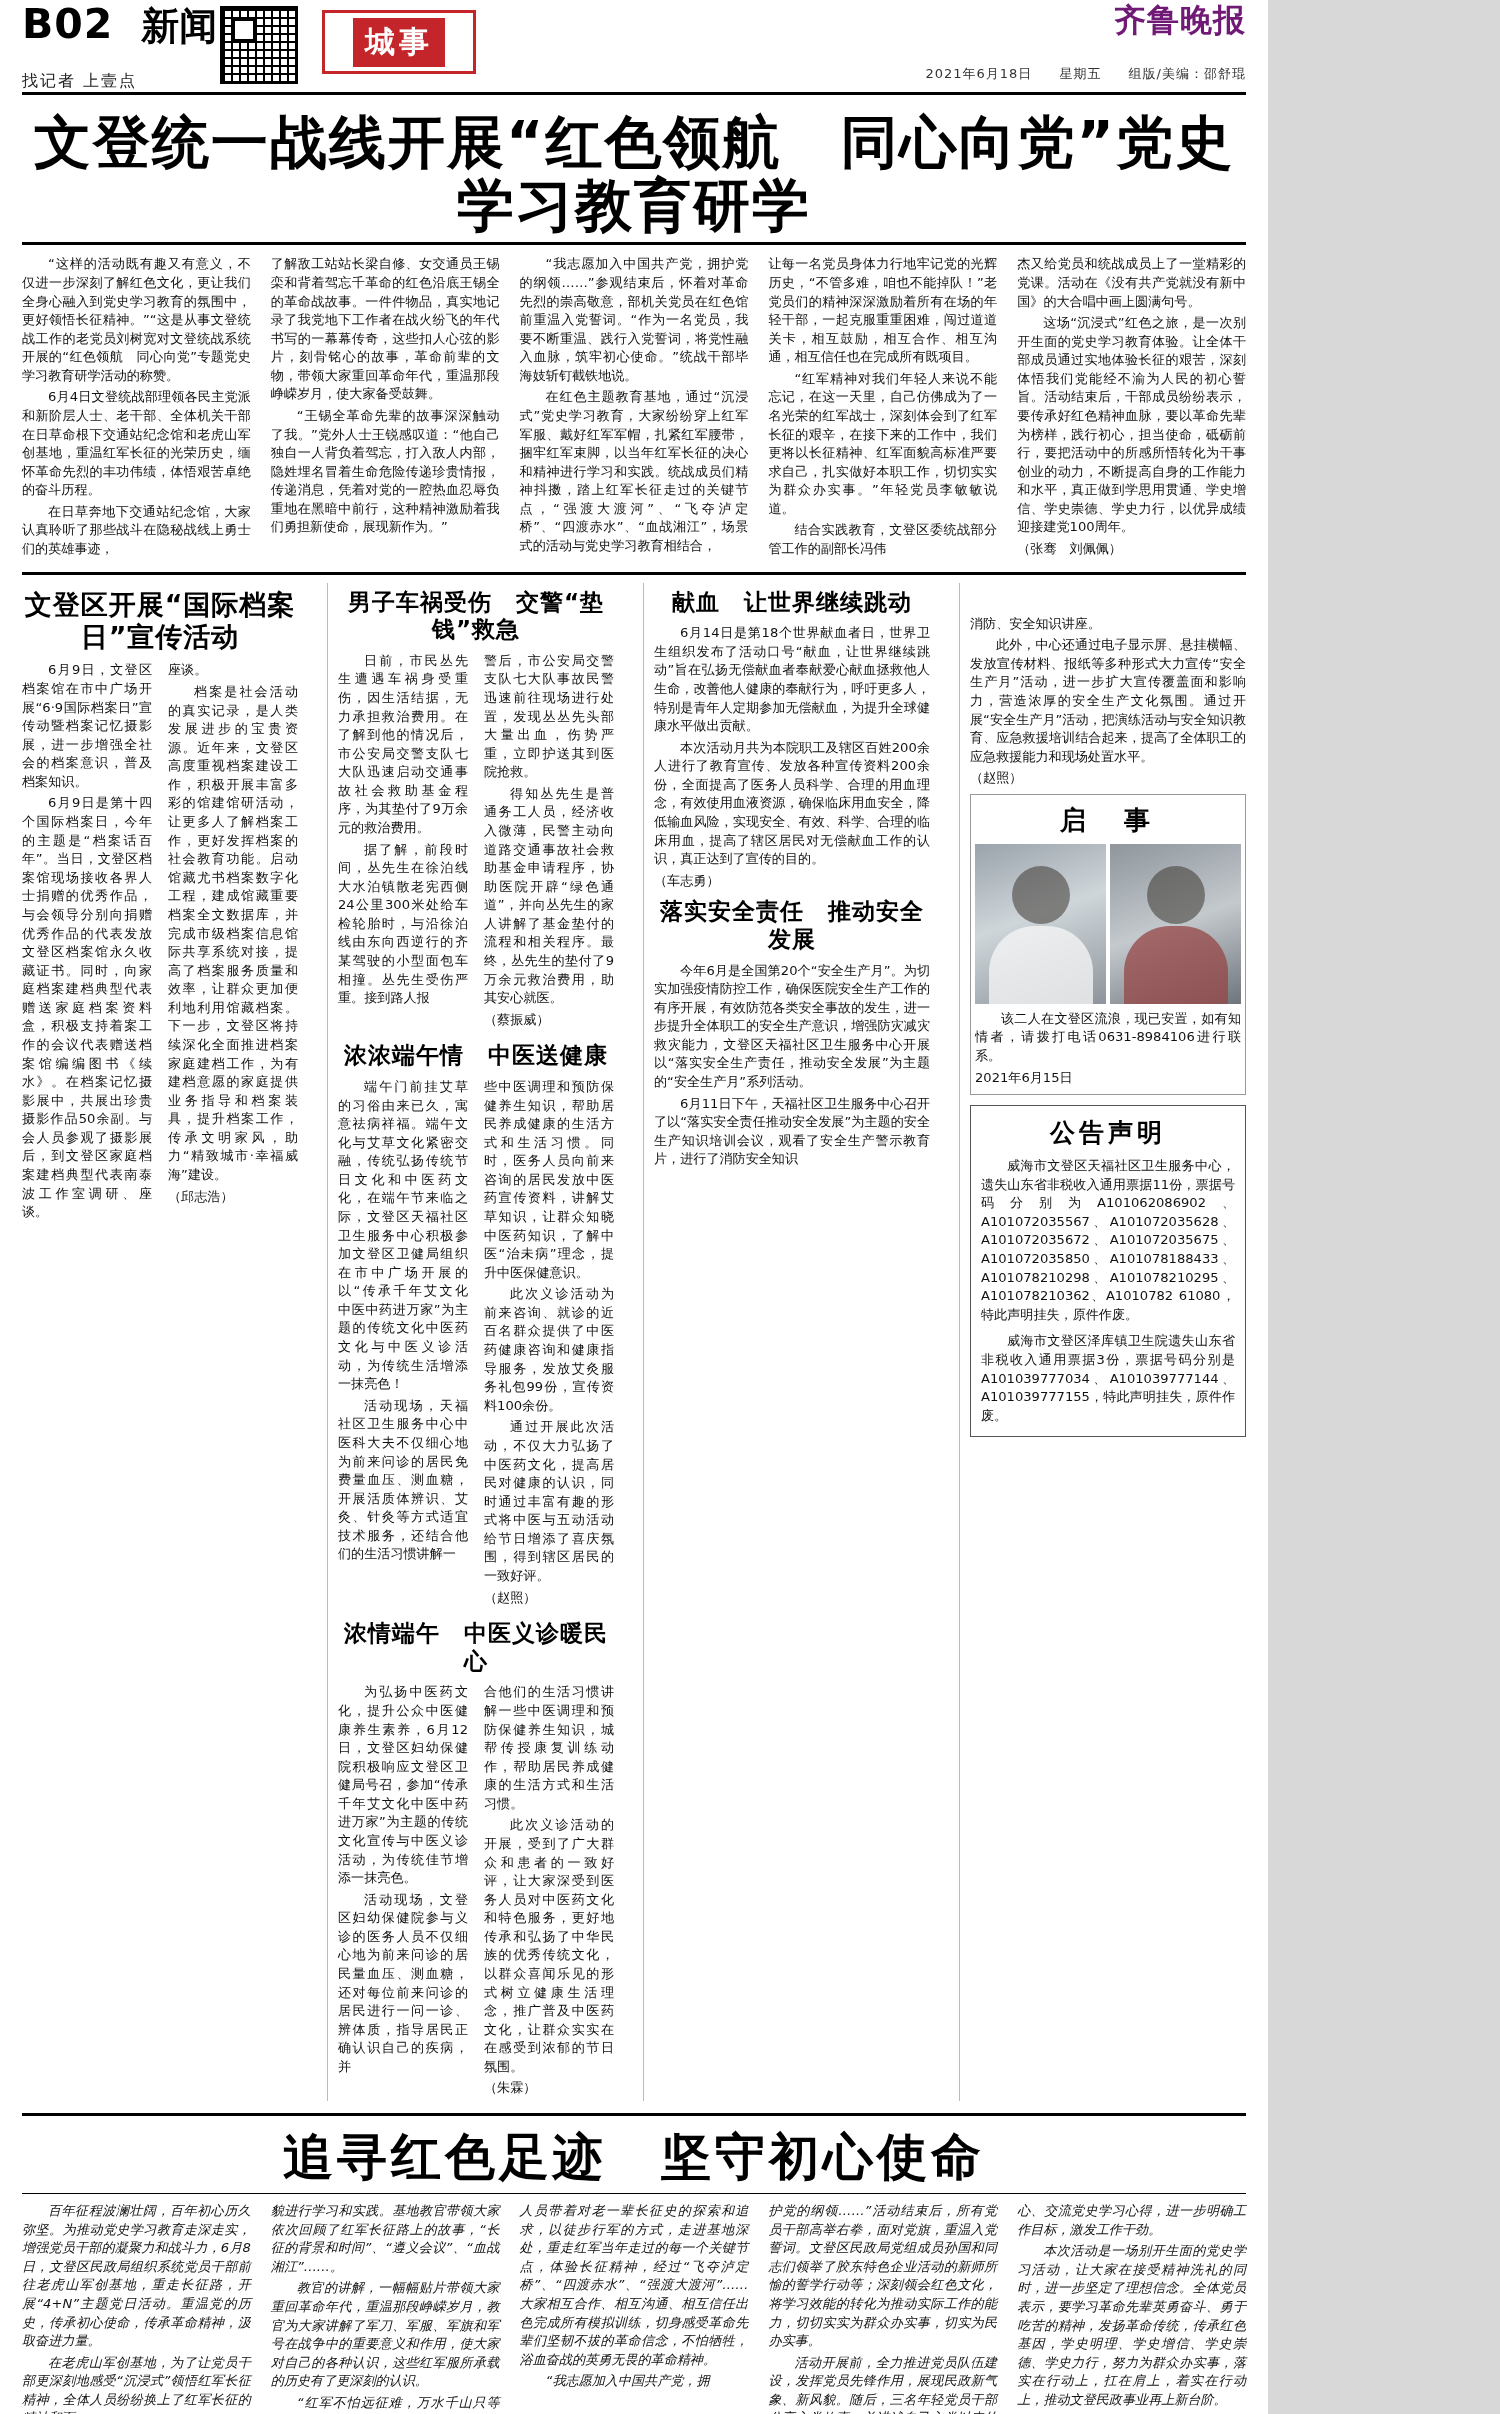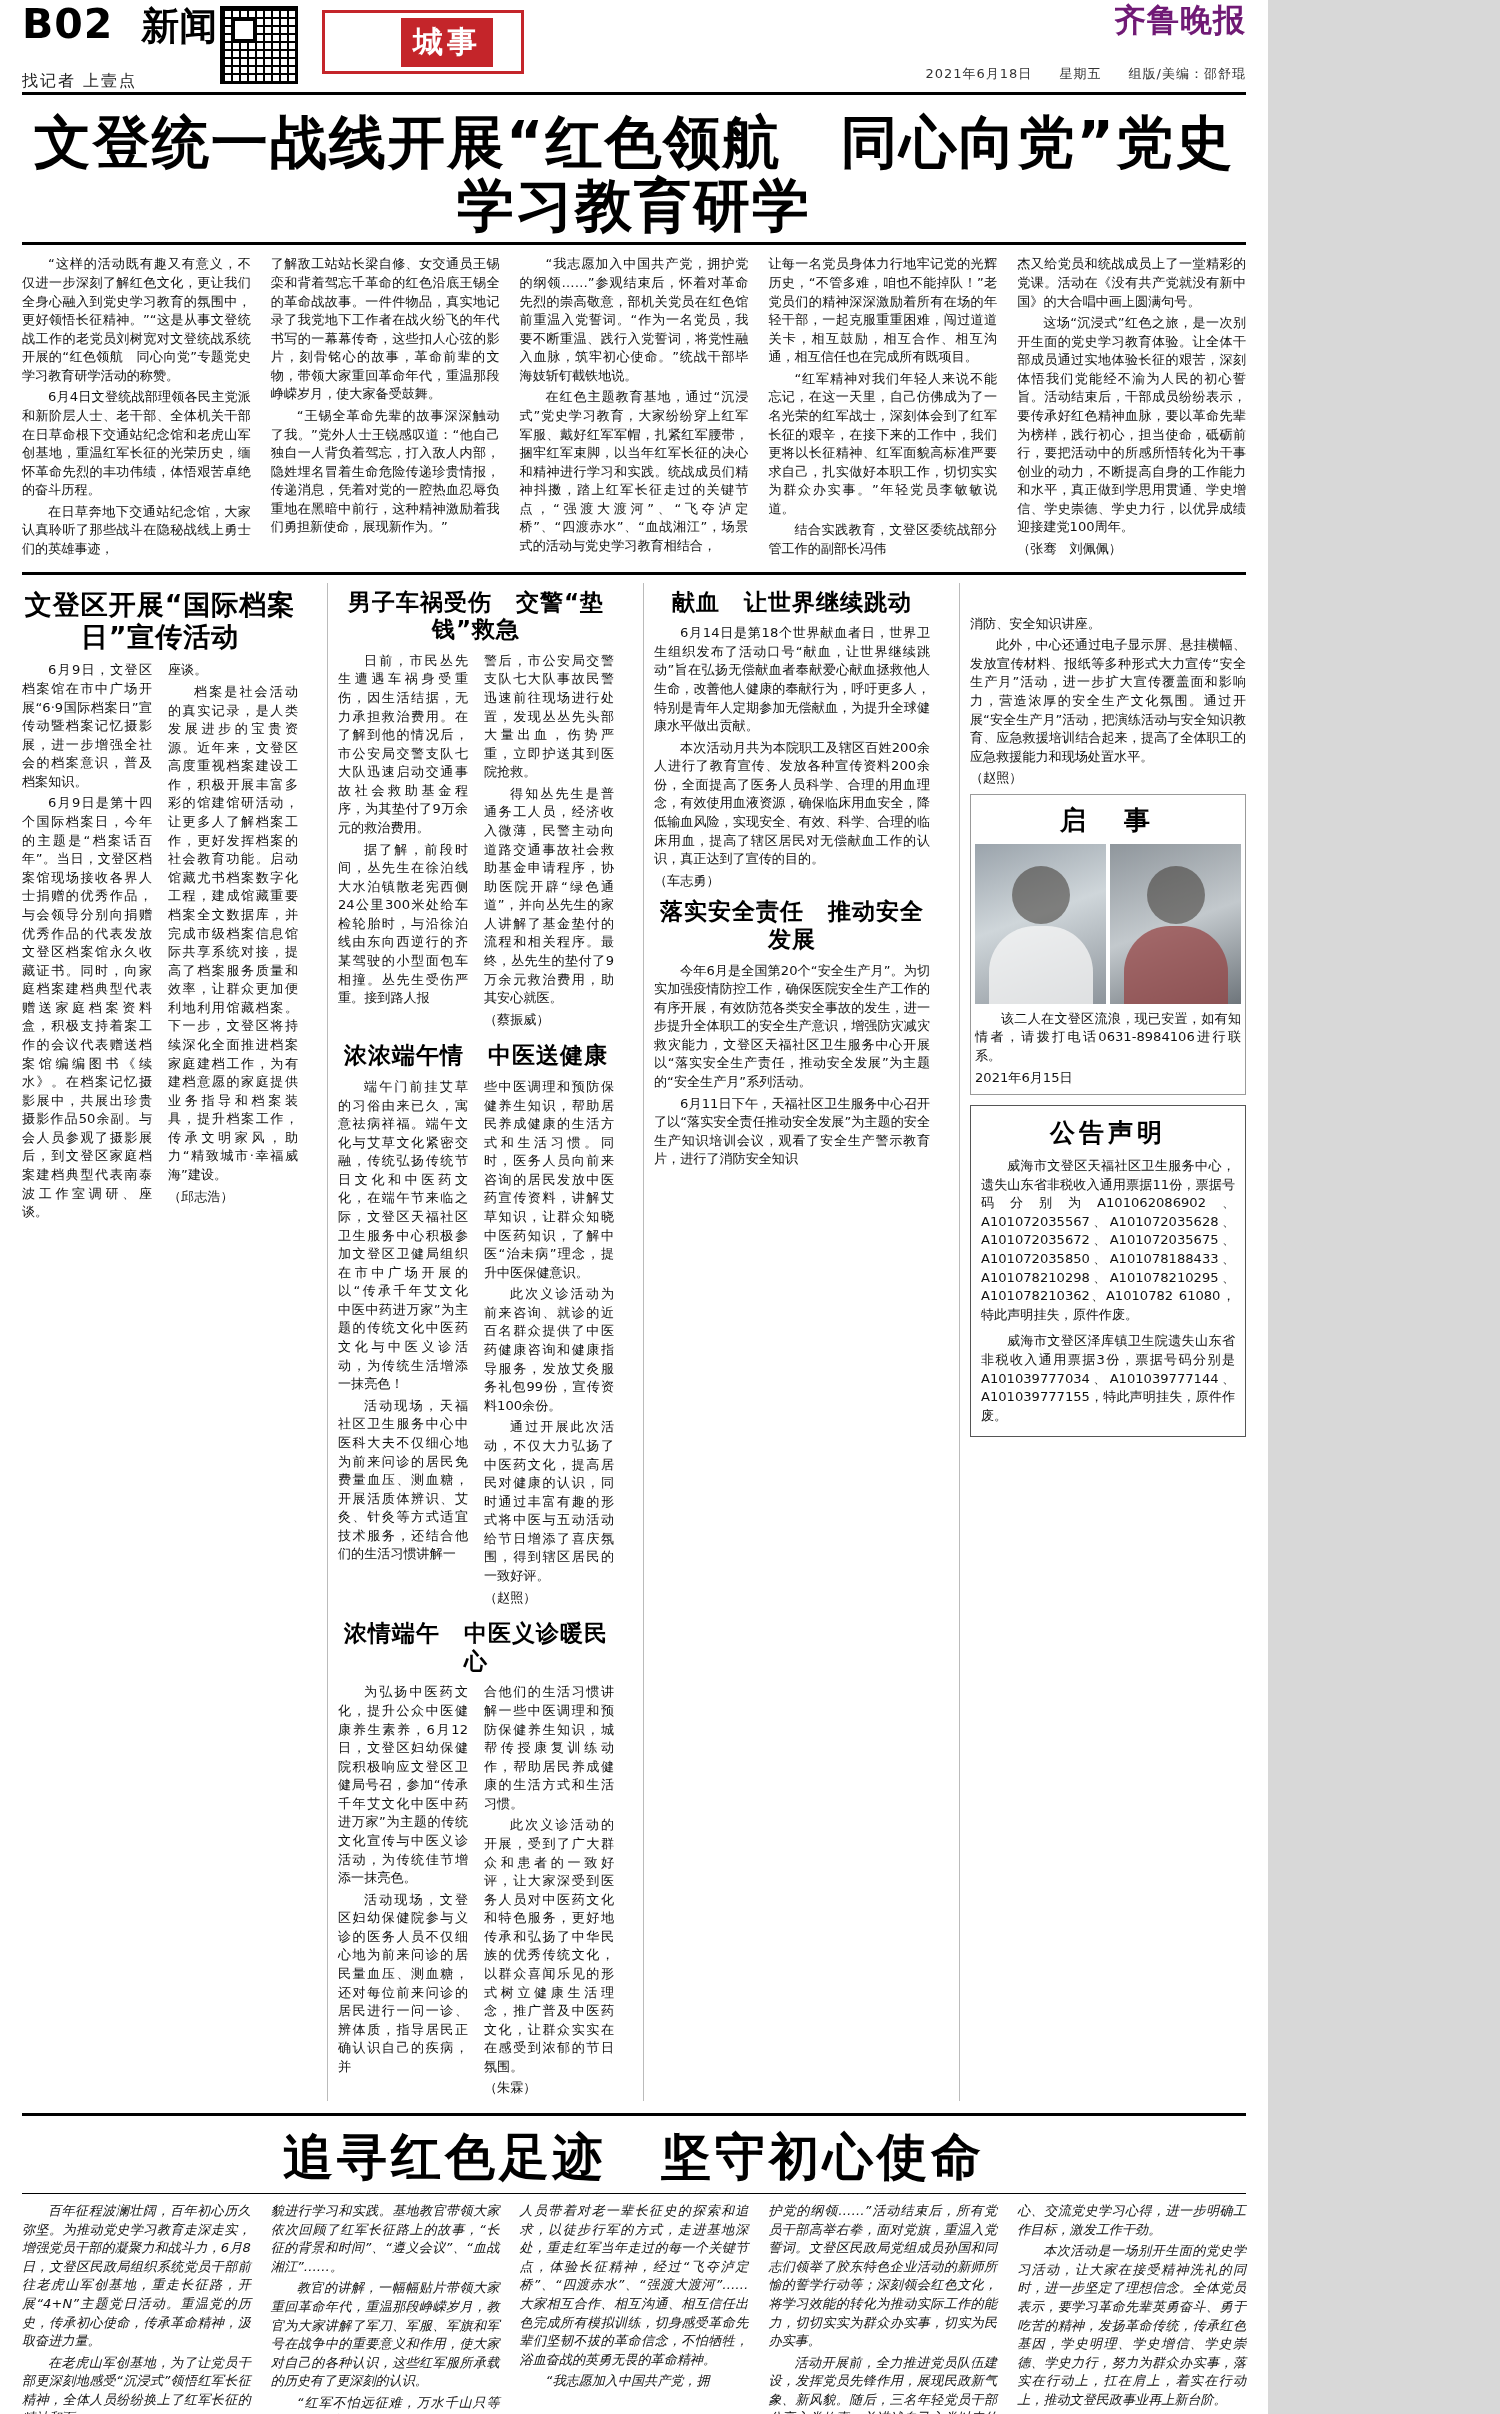--- a/index.html
+++ b/index.html
@@ -11,21 +11,21 @@
   .mh-left{position:absolute;left:0;top:4px;display:flex;align-items:flex-start;gap:10px;}
   .mh-pg{font-size:41px;font-weight:bold;letter-spacing:1px;line-height:1;font-family:"DejaVu Sans",sans-serif;}
   .mh-news{font-size:38px;font-weight:bold;line-height:1;margin-left:16px;}
   .mh-sub{font-size:16px;letter-spacing:2px;color:#222;margin-top:26px;}
   .qr{width:72px;height:72px;position:absolute;left:198px;top:6px;
       background:
         linear-gradient(90deg,#000 2px,transparent 2px) 0 0/8px 8px,
         linear-gradient(#000 2px,transparent 2px) 0 0/8px 8px,#fff;
       border:3px solid #000;}
   .qr::after{content:"";position:absolute;left:8px;top:8px;width:18px;height:18px;border:4px solid #000;background:#fff;}
-  .mh-tag{position:absolute;left:300px;top:10px;width:148px;height:58px;border:3px solid #c4252a;display:flex;align-items:center;justify-content:center;padding-left:48px;}
+  .mh-tag{position:absolute;left:300px;top:10px;width:148px;height:58px;border:3px solid #c4252a;display:flex;align-items:center;justify-content:center;}
   .mh-tag span{background:#c4252a;color:#fff;font-size:30px;font-weight:bold;letter-spacing:4px;padding:4px 12px;}
   .mh-right{position:absolute;right:0;top:4px;text-align:right;}
   .mh-logo{font-size:32px;font-weight:bold;color:#701a75;letter-spacing:1px;line-height:1;font-family:"DejaVu Serif","Liberation Serif",serif;}
   .mh-meta{font-size:13px;color:#333;margin-top:29px;letter-spacing:1px;}
   .mh-meta span{margin-left:22px;}
 
   
   .head1{font-size:57px;font-weight:bold;letter-spacing:2px;text-align:center;margin:16px 0 6px;line-height:1.1;font-family:"DejaVu Sans",sans-serif;}
   .rule-thick{border-bottom:3px solid #000;margin-bottom:10px;}
   .rule-thin{border-bottom:1px solid #000;}

